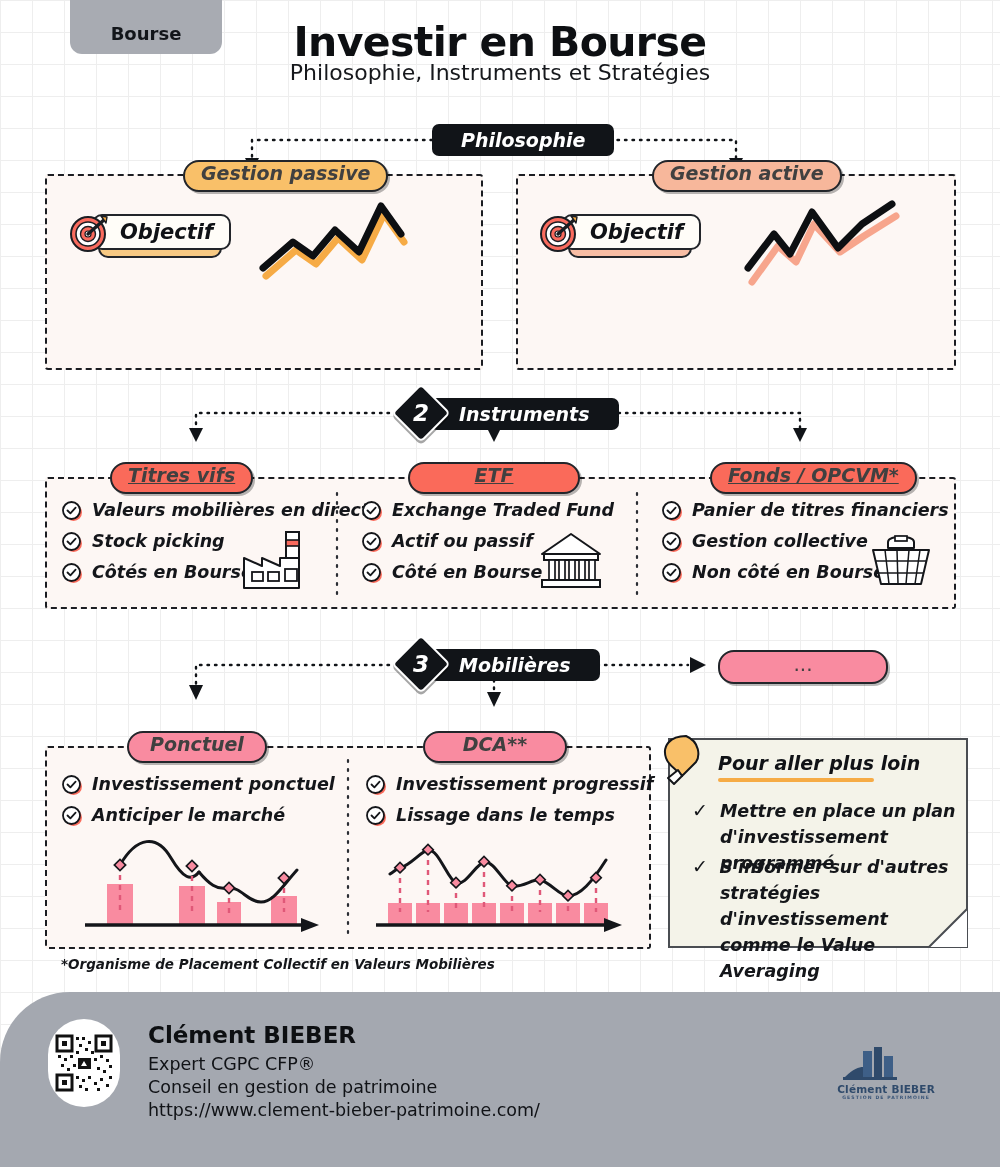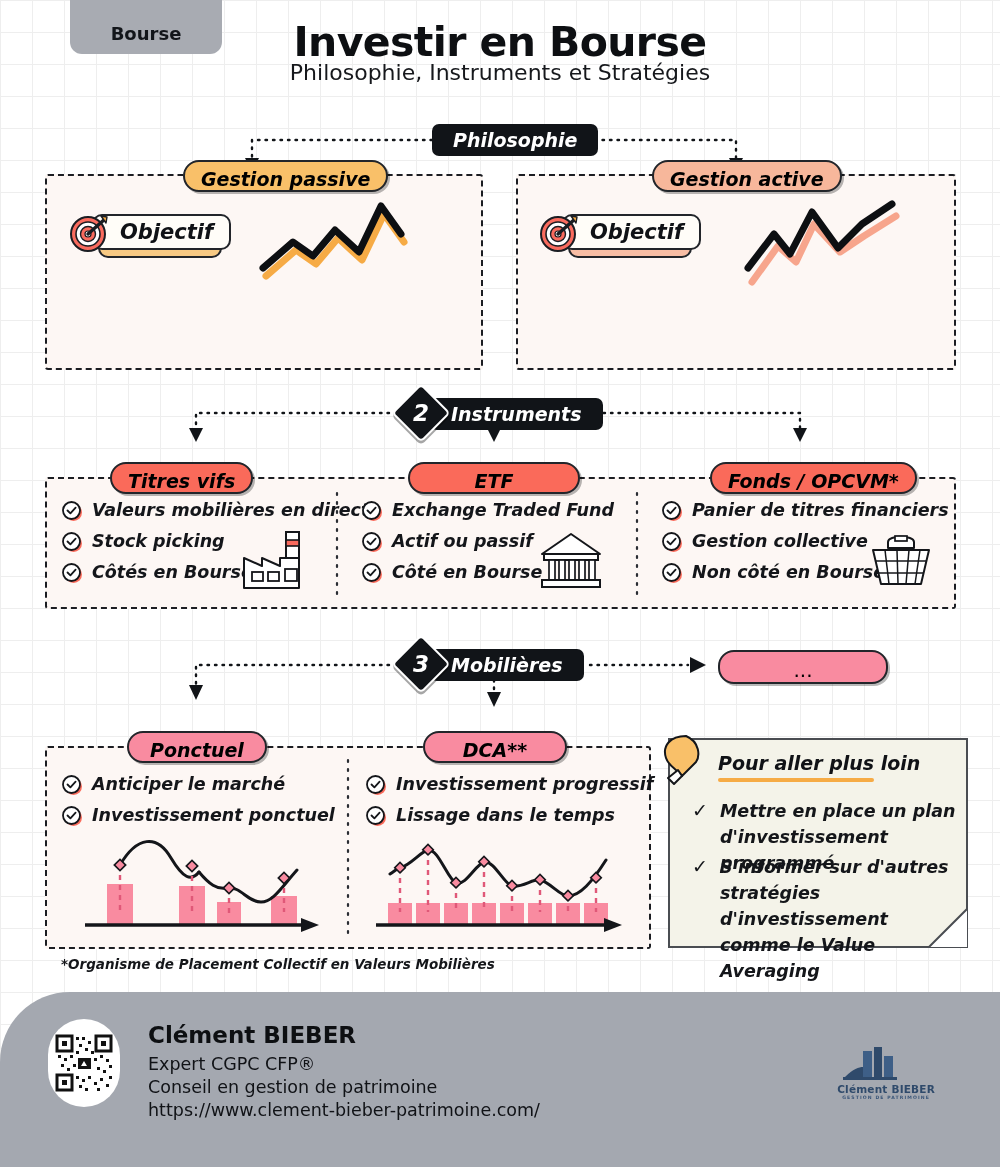--- a/index.html
+++ b/index.html
@@ -45,21 +45,21 @@
     position: absolute; left: 0; right: 0; top: 60px;
     text-align: center; font-size: 22px; font-weight: 400; color: #16181c;
   }
 
   
   .sec-pill {
     position: absolute; height: 32px;
     background: #111418; color: #fff;
     border-radius: 7px;
     display: flex; align-items: center;
-    padding: 0 21px;
+    padding: 0 29px;
     font-size: 19px; z-index: 6;
   }
   .sec-num {
     position: absolute; width: 42px; height: 42px;
     background: #111418; border: 2.5px solid #fff;
     transform: rotate(45deg);
     border-radius: 5px;
     box-shadow: 2px 2px 0 rgba(0,0,0,.35);
     display: flex; align-items: center; justify-content: center;
     z-index: 7;
@@ -76,29 +76,29 @@
     border-radius: 3px;
     background: #fdf7f4;
     z-index: 3;
   }
 
   
   .badge {
     position: absolute; height: 32px;
     border-radius: 16px;
     border: 2px solid #22252a;
-    display: flex; align-items: flex-end; justify-content: center;
+    display: flex; align-items: flex-start; justify-content: center;
     padding: 0 16px;
-    font-size: 19px; color: #000000;
+    font-size: 19px; color: #404040;
     box-shadow: 2px 2px 0 rgba(0,0,0,.28);
     z-index: 8; white-space: nowrap;
   }
   .badge.amber { background: #f9c069; }
   .badge.peach { background: #f7b79b; }
-  .badge.coral { background: #fa6a5a; }
+  .badge.coral { background: #fa6a5a; text-decoration: underline; }
   .badge.pink  { background: #f98ba0; }
 
   
   .obj-wrap { position: absolute; z-index: 5; }
   .obj-chip {
     position: absolute; left: 24px; top: 4px;
     height: 36px; border-radius: 10px;
     background: #fffdf8; border: 2px solid #22252a;
     display: flex; align-items: center;
     padding: 0 16px 0 26px;
@@ -447,30 +447,30 @@
   </div>
 
   <div class="clist hand" style="left:62px; top:774px;">
     <div class="crow">
       <span class="cmark">
           <svg width="19" height="19">
             <circle cx="9.5" cy="9.5" r="8.5" fill="#fff" stroke="#14161a" stroke-width="1.8"></circle>
             <path d="M5.5,9.5 L8.4,12.4 L13.6,6.6" stroke="#14161a" stroke-width="1.8" fill="none" stroke-linecap="round" stroke-linejoin="round"></path>
           </svg>
         </span>
+      <span class="clabel">Investissement ponctuel</span>
+    </div>
+    <div class="crow">
+      <span class="cmark">
+          <svg width="19" height="19">
+            <circle cx="9.5" cy="9.5" r="8.5" fill="#fff" stroke="#14161a" stroke-width="1.8"></circle>
+            <path d="M5.5,9.5 L8.4,12.4 L13.6,6.6" stroke="#14161a" stroke-width="1.8" fill="none" stroke-linecap="round" stroke-linejoin="round"></path>
+          </svg>
+        </span>
       <span class="clabel">Anticiper le marché</span>
-    </div>
-    <div class="crow">
-      <span class="cmark">
-          <svg width="19" height="19">
-            <circle cx="9.5" cy="9.5" r="8.5" fill="#fff" stroke="#14161a" stroke-width="1.8"></circle>
-            <path d="M5.5,9.5 L8.4,12.4 L13.6,6.6" stroke="#14161a" stroke-width="1.8" fill="none" stroke-linecap="round" stroke-linejoin="round"></path>
-          </svg>
-        </span>
-      <span class="clabel">Investissement ponctuel</span>
     </div>
   </div>
 
   <svg style="position:absolute;left:75px;top:830px;width:250px;height:108px;z-index:6" viewBox="0 0 250 108">
     <rect x="32" y="54" width="26" height="40" fill="#f98ba0"></rect>
     <rect x="104" y="56" width="26" height="38" fill="#f98ba0"></rect>
     <rect x="142" y="72" width="24" height="22" fill="#f98ba0"></rect>
     <rect x="196" y="66" width="26" height="28" fill="#f98ba0"></rect>
     <path d="M45,35 C62,6 82,4 96,28 C108,48 116,52 124,42" stroke="#14161a" stroke-width="3" fill="none" stroke-linecap="round"></path>
     <path d="M124,42 C134,54 142,60 152,58 C166,56 172,72 186,72 C198,72 206,58 222,40" stroke="#14161a" stroke-width="3" fill="none" stroke-linecap="round"></path>

